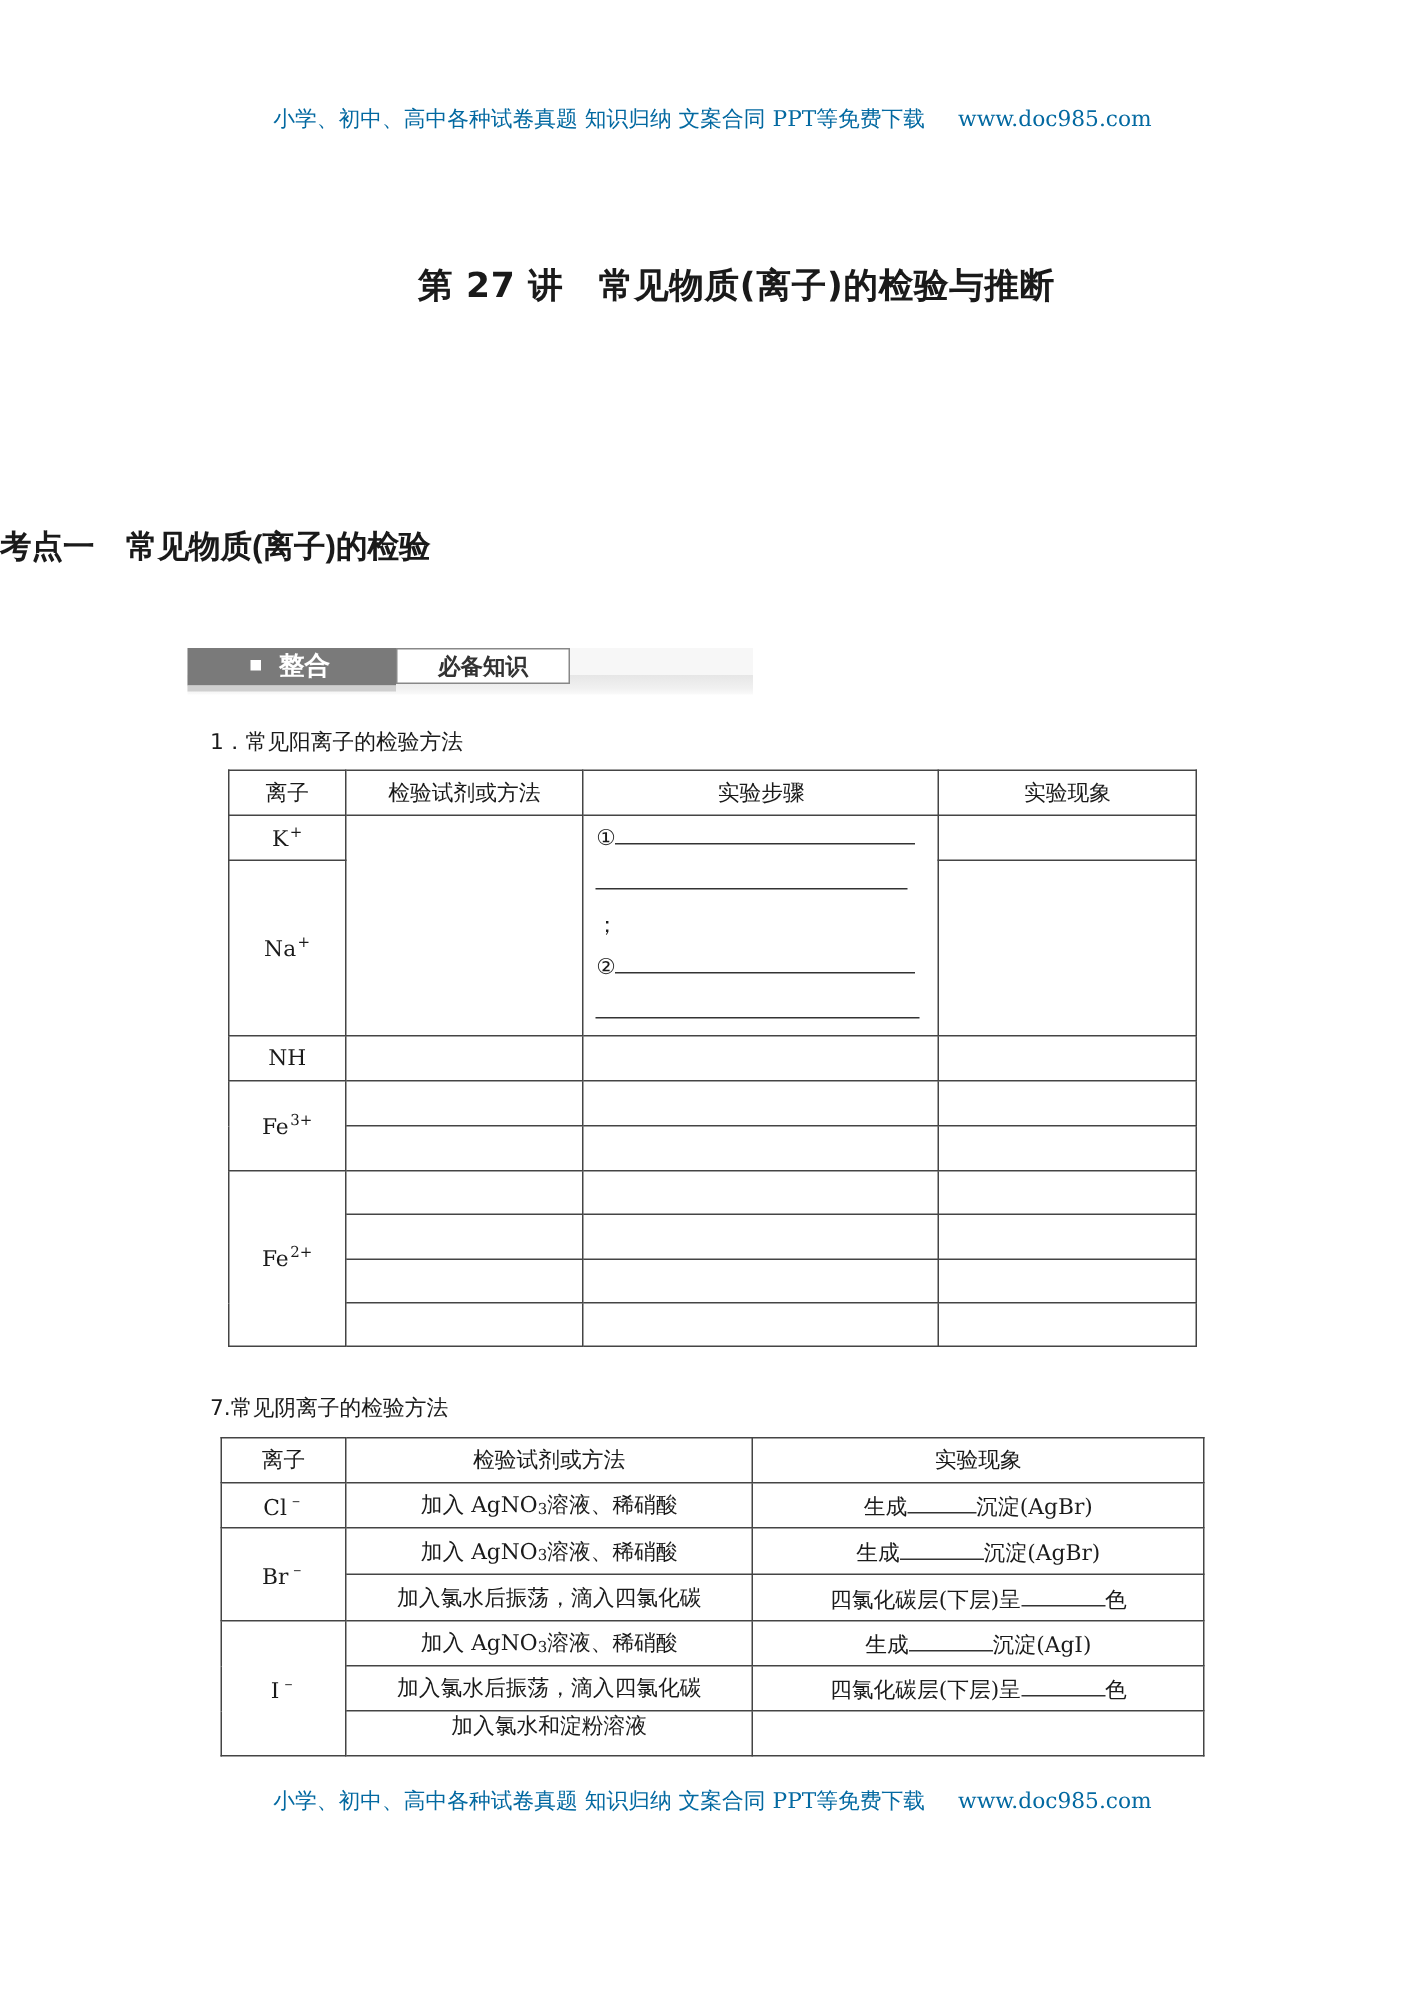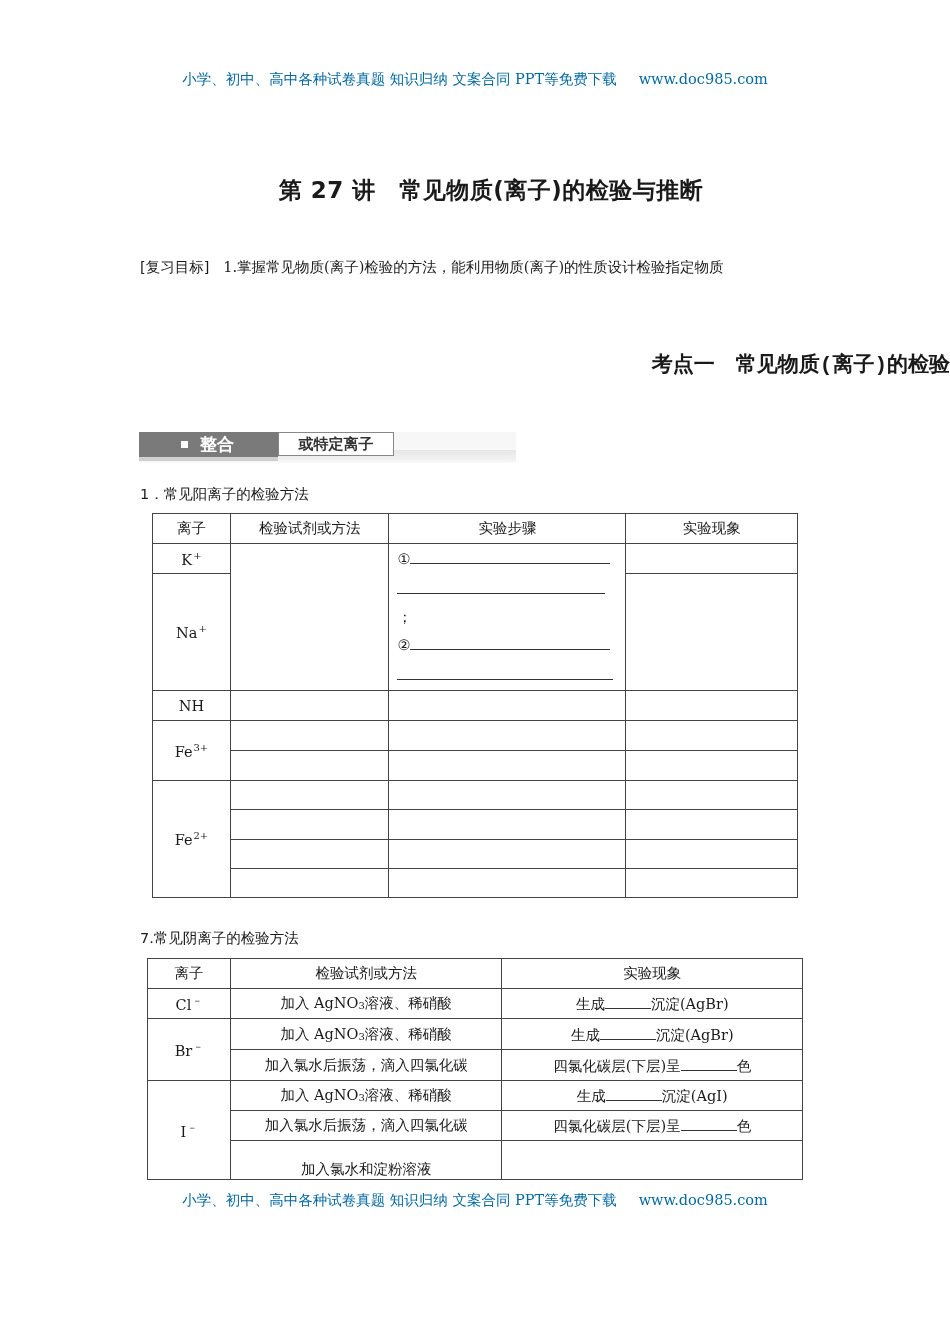--- a/index.html
+++ b/index.html
@@ -5,23 +5,23 @@
   html, body { margin:0; padding:0; background:#ffffff; }
   body { width:950px; height:1344px; position:relative; overflow:hidden;
          font-family:"DejaVu Serif","Liberation Serif",serif; color:#1a1a1a; }
   .abs { position:absolute; }
   .banner { left:0; width:950px; text-align:center; font-size:14.5px; color:#0369a1; }
   .banner .url { margin-left:22px; }
   .title { left:16px; width:950px; text-align:center; font-size:23px; font-weight:bold;
            font-family:"DejaVu Sans","Liberation Sans",sans-serif; letter-spacing:0.5px; }
   .goals { left:140px; width:672px; font-size:14.5px; line-height:30px; }
   .goals .tag { font-family:"DejaVu Sans","Liberation Sans",sans-serif; }
-  .section { left:0; width:950px; text-align:right; font-size:21px; font-weight:bold;
-             font-family:Liberation Mono, monospace; }
-  .strip { left:139px; top:432px; width:377px; height:31px;padding-left:16px; }
+  .section { left:0; width:950px; text-align:left; font-size:21px; font-weight:bold;
+             font-family:Liberation Sans, sans-serif; }
+  .strip { left:125px; top:432px; width:377px; height:31px;padding-left:16px; }
   .strip .bg { position:absolute; left:0; top:0; width:377px; height:31px;
                background:linear-gradient(to bottom,#f7f7f7 0,#f7f7f7 18px,#e6e6e6 18px,#f1f1f1 27px,#fafafa 31px); }
   .strip .dark { position:absolute; left:0; top:0; width:139px; height:25px; background:#7a7a7a;
                  color:#fff; font-weight:bold; font-size:17px; line-height:25px;
                  font-family:"DejaVu Sans","Liberation Sans",sans-serif; }
   .strip .dark .sq { display:inline-block; width:7px; height:7px; background:#fff; margin:0 12px 2px 42px; vertical-align:middle; }
   .strip .light { position:absolute; left:139px; top:0; width:254px; height:24px; background:#fff;
                   border:1px solid #888; box-sizing:border-box; width:116px; text-align:center;
                   font-size:15px; line-height:22px; color:#333; font-weight:bold;
                   font-family:"DejaVu Sans","Liberation Sans",sans-serif; }
@@ -39,30 +39,29 @@
 </head>
 <body>
 
 <div class="abs banner" style="top:70px;">
   <span>小学、初中、高中各种试卷真题  知识归纳  文案合同  PPT等免费下载</span><span class="url">www.doc985.com</span>
 </div>
 
 <div class="abs title" style="top:175px;">第 27 讲　常见物质(离子)的检验与推断</div>
 
 <div class="abs goals" style="top:252px;">
-  <div><span class="tag">[复习目标]</span>&nbsp;&nbsp;&nbsp;<span>1.掌握常见物质(离子)检验的方法，能利用物质(离子)的性质设计检验指定物质</span></div>
 </div>
 
 <div class="abs section" style="top:350px;">考点一　常见物质(离子)的检验</div>
 
 <div class="abs strip">
   <div class="bg"></div>
   <div class="dark"><span class="sq"></span><span>整合</span></div>
   <div class="underbar"></div>
-  <div class="light">或特定离子</div>
+  <div class="light">必备知识</div>
 </div>
 
 <div class="abs subhead" style="left:140px; top:485px;">1．常见阳离子的检验方法</div>
 
 <table style="left:152px; top:513px; width:646px;">
   <colgroup>
       <col style="width:78px">
       <col style="width:159px">
       <col style="width:237px">
       <col style="width:172px">
@@ -162,21 +161,21 @@
   <tr style="height:30px;">
     <td rowspan="3"><span>I</span><sup>－</sup></td>
     <td><span>加入 AgNO</span><sub>3</sub><span>溶液、稀硝酸</span></td>
     <td><span>生成</span><span class="fill" style="width:56px;"></span><span>沉淀(AgI)</span></td>
   </tr>
   <tr style="height:30px;">
     <td>加入氯水后振荡，滴入四氯化碳</td>
     <td><span>四氯化碳层(下层)呈</span><span class="fill" style="width:56px;"></span><span>色</span></td>
   </tr>
   <tr style="height:30px;">
-    <td style="vertical-align:top; padding-top:19px;">加入氯水和淀粉溶液</td>
+    <td style="vertical-align:top; padding-top:0;">加入氯水和淀粉溶液</td>
     <td></td>
   </tr>
 </tbody>
   </table>
 
 <div class="abs banner" style="top:1191px;">
   <span>小学、初中、高中各种试卷真题  知识归纳  文案合同  PPT等免费下载</span><span class="url">www.doc985.com</span>
 </div>
 
 </body></html>

